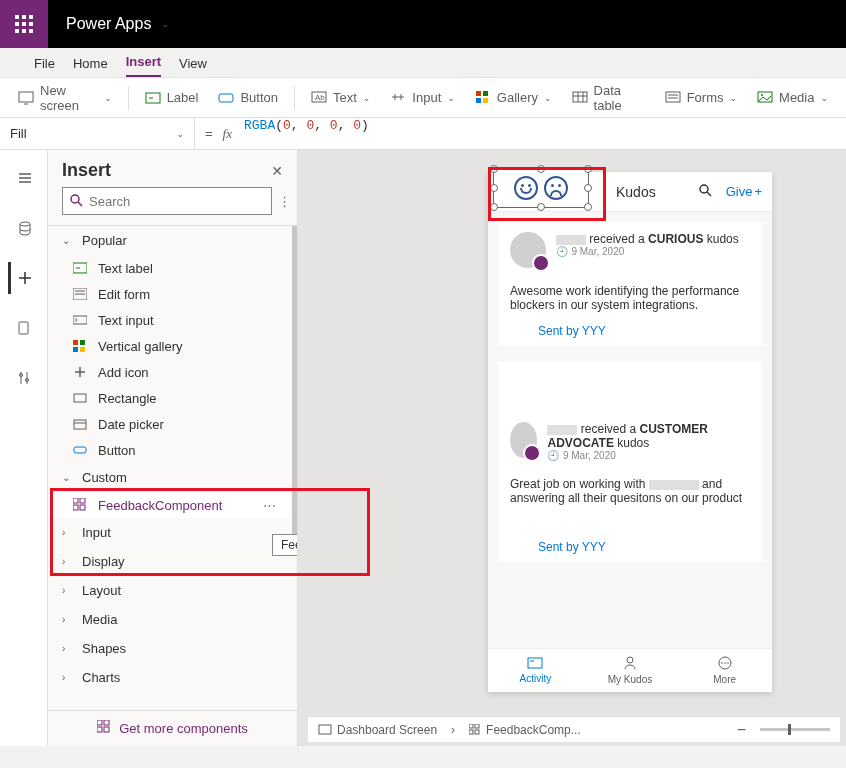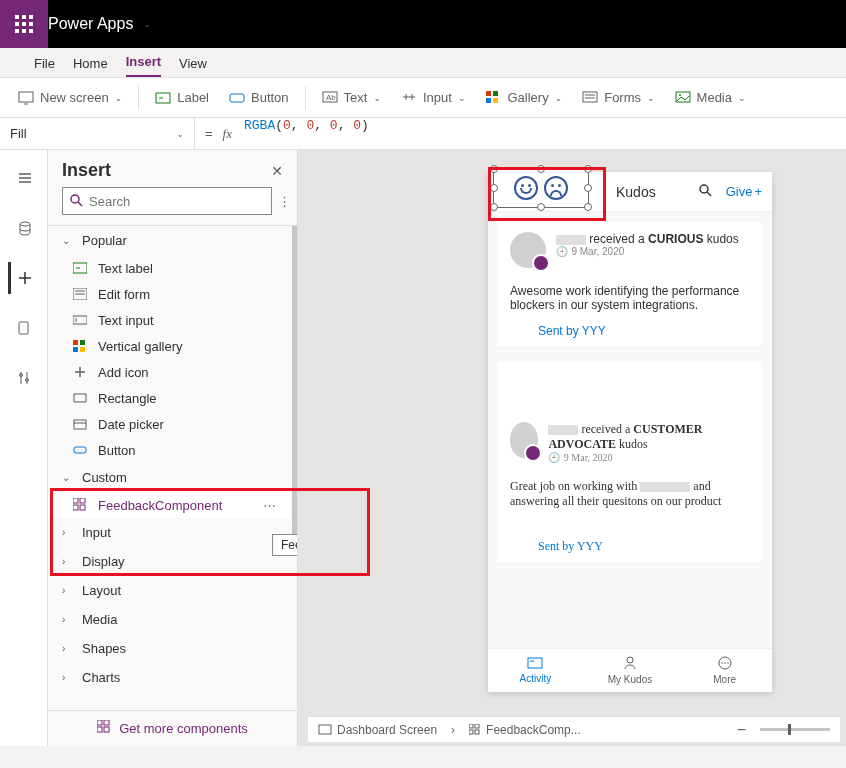--- a/index.html
+++ b/index.html
@@ -1,21 +1,21 @@
 <!DOCTYPE html>
 <html><head>
 <meta charset="utf-8">
 <style>
   * { box-sizing: border-box; margin: 0; padding: 0; }
   body { font-family: "Segoe UI", -apple-system, Arial, sans-serif; font-size: 13px; color: #323130; background: #f3f2f1; width: 846px; height: 768px; overflow: hidden; position: relative; }
   .titlebar { background: #000; height: 48px; display: flex; align-items: center; }
   .waffle { width: 48px; height: 48px; background: #742774; display: flex; align-items: center; justify-content: center; }
   .waffle-grid { width: 18px; height: 18px; display: grid; grid-template-columns: repeat(3,4px); grid-template-rows: repeat(3,4px); gap: 3px; }
   .waffle-grid span { background: #fff; width: 4px; height: 4px; }
-  .app-name { color: #fff; font-size: 16px; display: flex; align-items: center; gap: 10px; }
+  .app-name { color: #fff; font-size: 16px; padding-left: 18px; display: flex; align-items: center; gap: 10px; }
   .menubar { background: #f3f2f1; height: 30px; display: flex; align-items: flex-end; padding-left: 34px; gap: 18px; border-bottom: 1px solid #e1dfdd; }
   .menubar .mitem { padding-bottom: 6px; color: #323130; cursor: pointer; font-size: 13px; }
   .menubar .mitem.active { color: #742774; font-weight: 600; border-bottom: 2px solid #742774; }
   .ribbon { background: #fff; height: 40px; display: flex; align-items: center; padding: 0 10px; gap: 4px; border-bottom: 1px solid #e1dfdd; color: #605e5c; font-size: 13px; }
   .ribbon .rbtn { display: flex; align-items: center; gap: 6px; padding: 4px 8px; cursor: pointer; }
   .ribbon .sep { width: 1px; height: 24px; background: #e1dfdd; margin: 0 4px; }
   .rib-icon { display: inline-block; width: 16px; height: 16px; }
   .formula-row { background: #fff; height: 32px; display: flex; align-items: center; border-bottom: 1px solid #e1dfdd; }
   .prop-dd { width: 195px; height: 32px; display: flex; align-items: center; justify-content: space-between; padding: 0 10px; border-right: 1px solid #e1dfdd; cursor: pointer; }
   .eq { padding: 0 10px; color: #605e5c; }
@@ -42,21 +42,21 @@
   .tooltip { position: absolute; left: 224px; top: 308px; background: #fff; border: 1px solid #8a8886; padding: 3px 8px; font-size: 12px; z-index: 20; }
   .panel-foot { border-top: 1px solid #e1dfdd; height: 36px; display: flex; align-items: center; justify-content: center; gap: 8px; color: #742774; cursor: pointer; font-size: 13px; }
   .redbox1 { position: absolute; left: 50px; top: 488px; width: 320px; height: 88px; border: 3px solid #e81123; pointer-events: none; z-index: 30; }
   .redbox2 { position: absolute; left: 488px; top: 167px; width: 118px; height: 54px; border: 3px solid #e81123; pointer-events: none; z-index: 30; }
   .canvas-area { flex: 1; background: #e6e4e2; position: relative; }
   .phone { position: absolute; left: 190px; top: 22px; width: 284px; height: 520px; background: #f7f7f7; box-shadow: 0 2px 6px rgba(0,0,0,.15); }
   .ph-head { height: 40px; background: #fff; display: flex; align-items: center; justify-content: flex-end; padding: 0 10px; gap: 14px; border-bottom: 1px solid #eee; }
   .ph-head .kudos-l { margin-right: auto; margin-left: 118px; font-size: 14px; }
   .ph-head .give { color: #0078d4; display: flex; align-items: center; gap: 2px; }
   .card { background: #fff; margin: 10px 10px 16px 10px; padding: 10px 12px 8px 12px; }
-  .card.tall { height: 200px; display: flex; flex-direction: column; font-family: Liberation Serif, serif; }
+  .card.tall { height: 200px; display: flex; flex-direction: column; }
   .card-top { display: flex; gap: 10px; }
   .avatar { width: 36px; height: 36px; border-radius: 50%; background: #d0d0d0; position: relative; }
   .avatar::after { content: ""; position: absolute; right: -4px; bottom: -4px; width: 14px; height: 14px; border-radius: 50%; background: #742774; border: 2px solid #fff; }
   .card .title { font-size: 12px; }
   .card .title b { font-weight: 700; }
   .date { font-size: 10px; color: #8a8886; display: flex; align-items: center; gap: 3px; }
   .card .body { font-size: 12px; margin-top: 16px; flex: 1; }
   .redact { display: inline-block; height: 10px; background: #e1dfdd; vertical-align: middle; }
   .sentby { color: #0078d4; font-size: 12px; margin-top: 12px; margin-left: 28px; }
   .ph-nav { position: absolute; bottom: 0; left: 0; right: 0; height: 44px; background: #fff; border-top: 1px solid #eee; display: flex; }
@@ -155,20 +155,29 @@
           <rect x="8" y="1" width="5" height="5" fill="#107c10"></rect>
           <rect x="1" y="8" width="5" height="5" fill="#0078d4"></rect>
           <rect x="8" y="8" width="5" height="5" fill="#ffb900"></rect>
         </svg></span>
     <span>Gallery</span>
     <span class="chev-d">⌄</span>
   </div>
   <div class="rbtn">
     <span class="rib-icon"><svg width="16" height="14">
           <rect x="1" y="2" width="14" height="10" fill="none" stroke="#605e5c"></rect>
+          <line x1="1" y1="6" x2="15" y2="6" stroke="#605e5c"></line>
+          <line x1="6" y1="2" x2="6" y2="12" stroke="#605e5c"></line>
+          <line x1="11" y1="2" x2="11" y2="12" stroke="#605e5c"></line>
+        </svg></span>
+    <span>Data table</span>
+  </div>
+  <div class="rbtn">
+    <span class="rib-icon"><svg width="16" height="14">
+          <rect x="1" y="2" width="14" height="10" fill="none" stroke="#605e5c"></rect>
           <line x1="3" y1="5" x2="13" y2="5" stroke="#605e5c"></line>
           <line x1="3" y1="8" x2="13" y2="8" stroke="#605e5c"></line>
         </svg></span>
     <span>Forms</span>
     <span class="chev-d">⌄</span>
   </div>
   <div class="rbtn">
     <span class="rib-icon"><svg width="16" height="14">
           <rect x="1" y="2" width="14" height="10" fill="none" stroke="#107c10"></rect>
           <circle cx="5" cy="5" r="1" fill="#107c10"></circle>

